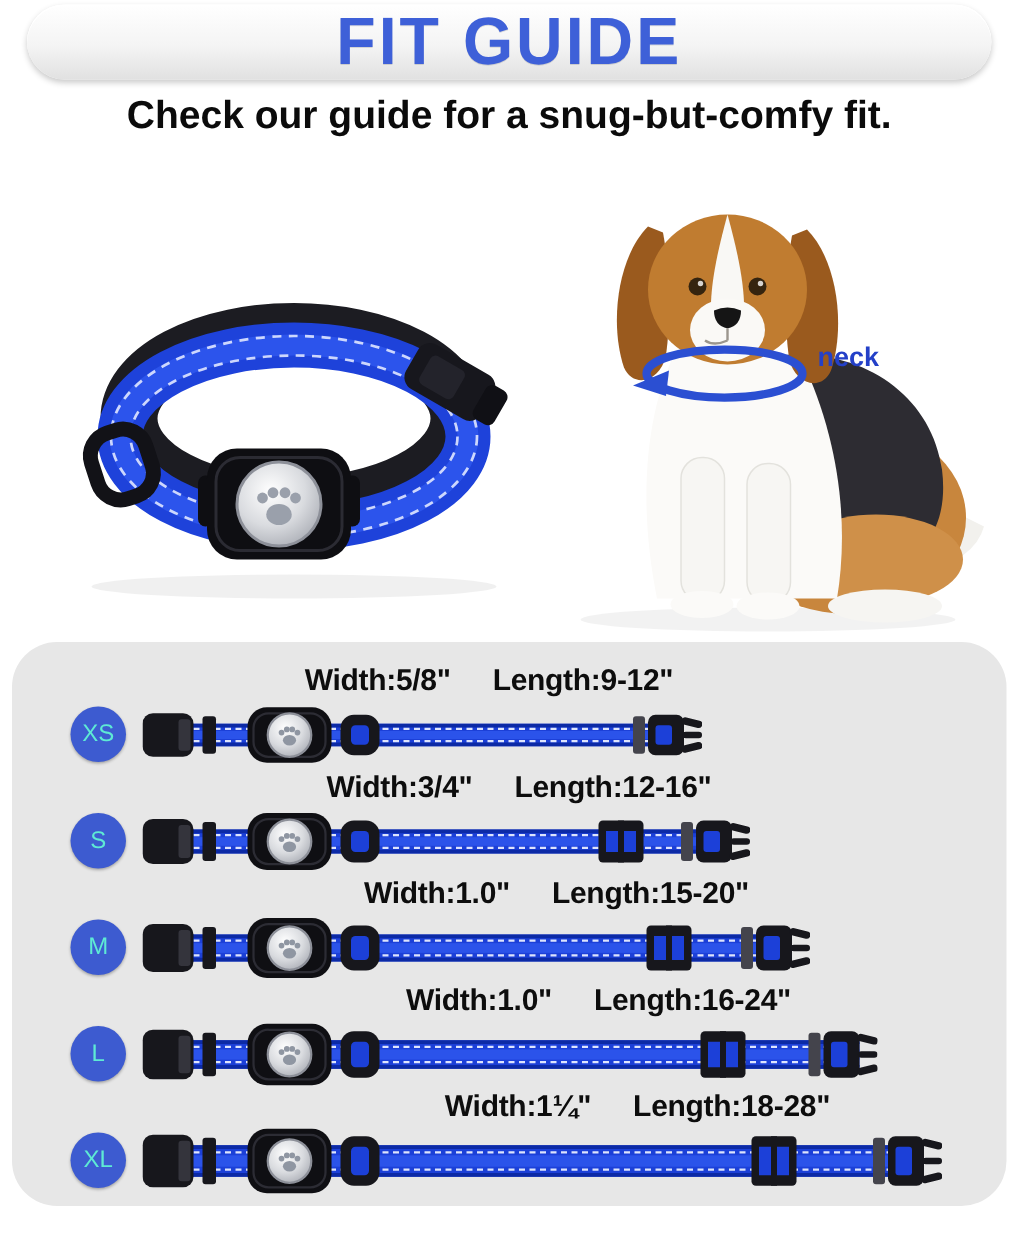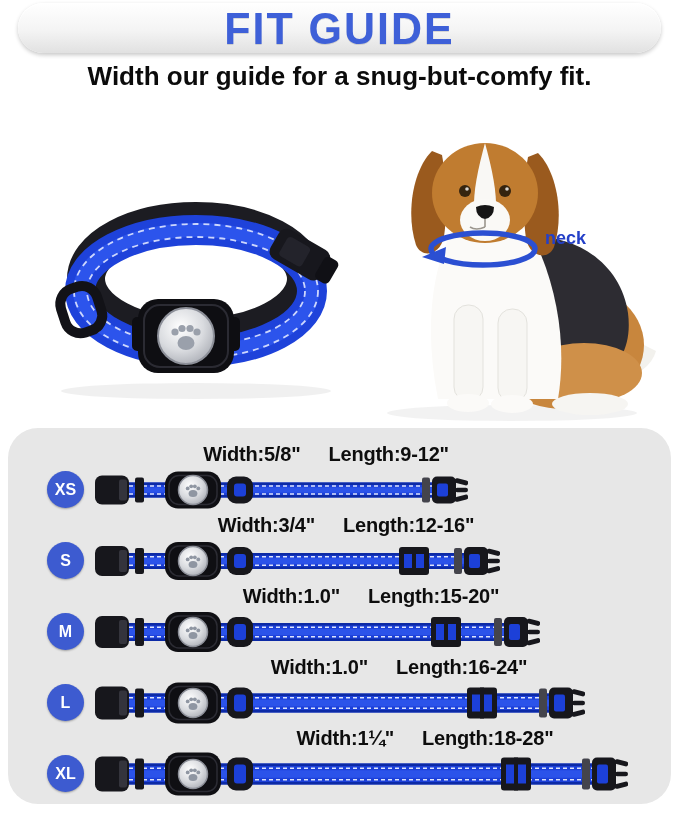--- a/index.html
+++ b/index.html
@@ -27,21 +27,21 @@
     position:relative;padding-top:14px;box-sizing:border-box;
   }
   .size-row{position:relative;height:71px}
   .spec{
     position:absolute;top:1px;transform:translateX(-50%);white-space:nowrap;
     font-size:20px;font-weight:bold;color:#0d0d0d;letter-spacing:-0.2px;
   }
   .spec .w{margin-right:28px}
   .badge{
     position:absolute;left:39px;top:29px;width:37px;height:37px;border-radius:50%;
-    background:#3d5bd0;color:#ffffff;font-weight:bold;font-size:16px;
+    background:#3d5bd0;color:#5eead4;font-weight:normal;font-size:16px;
     display:flex;align-items:center;justify-content:center;
     box-shadow:0 1px 2px rgba(0,0,0,.3);
   }
   svg.collar{position:absolute;left:87px;top:25px}
 </style>
 </head>
 <body>
 
 <svg width="0" height="0" style="position:absolute">
   <defs>
@@ -51,21 +51,21 @@
       <stop offset="100%" stop-color="#a6a9b1"></stop>
     </radialGradient>
   </defs>
 </svg>
 
 <div class="banner">
   <span class="banner-title">FIT GUIDE</span>
 </div>
 
 <div class="intro">
-  <div>Width our guide for a snug-but-comfy fit.</div>
+  <div>Check our guide for a snug-but-comfy fit.</div>
 </div>
 
 <div class="figures">
 
   <svg class="product-svg" width="310" height="215" viewBox="0 0 310 215">
     <ellipse cx="160" cy="200" rx="135" ry="8" fill="#000" opacity="0.06"></ellipse>
     <ellipse cx="160" cy="88" rx="110" ry="58" fill="none" stroke="#1c1c22" stroke-width="38"></ellipse>
     <ellipse cx="160" cy="100" rx="116" ry="61" fill="none" stroke="#1e42da" stroke-width="30"></ellipse>
     <ellipse cx="160" cy="100" rx="116" ry="61" fill="none" stroke="#2f57ee" stroke-width="14" opacity="0.85"></ellipse>
     <ellipse cx="160" cy="100" rx="122" ry="67" fill="none" stroke="#dfe6ff" stroke-width="1.8" stroke-dasharray="6 5" opacity="0.9"></ellipse>

